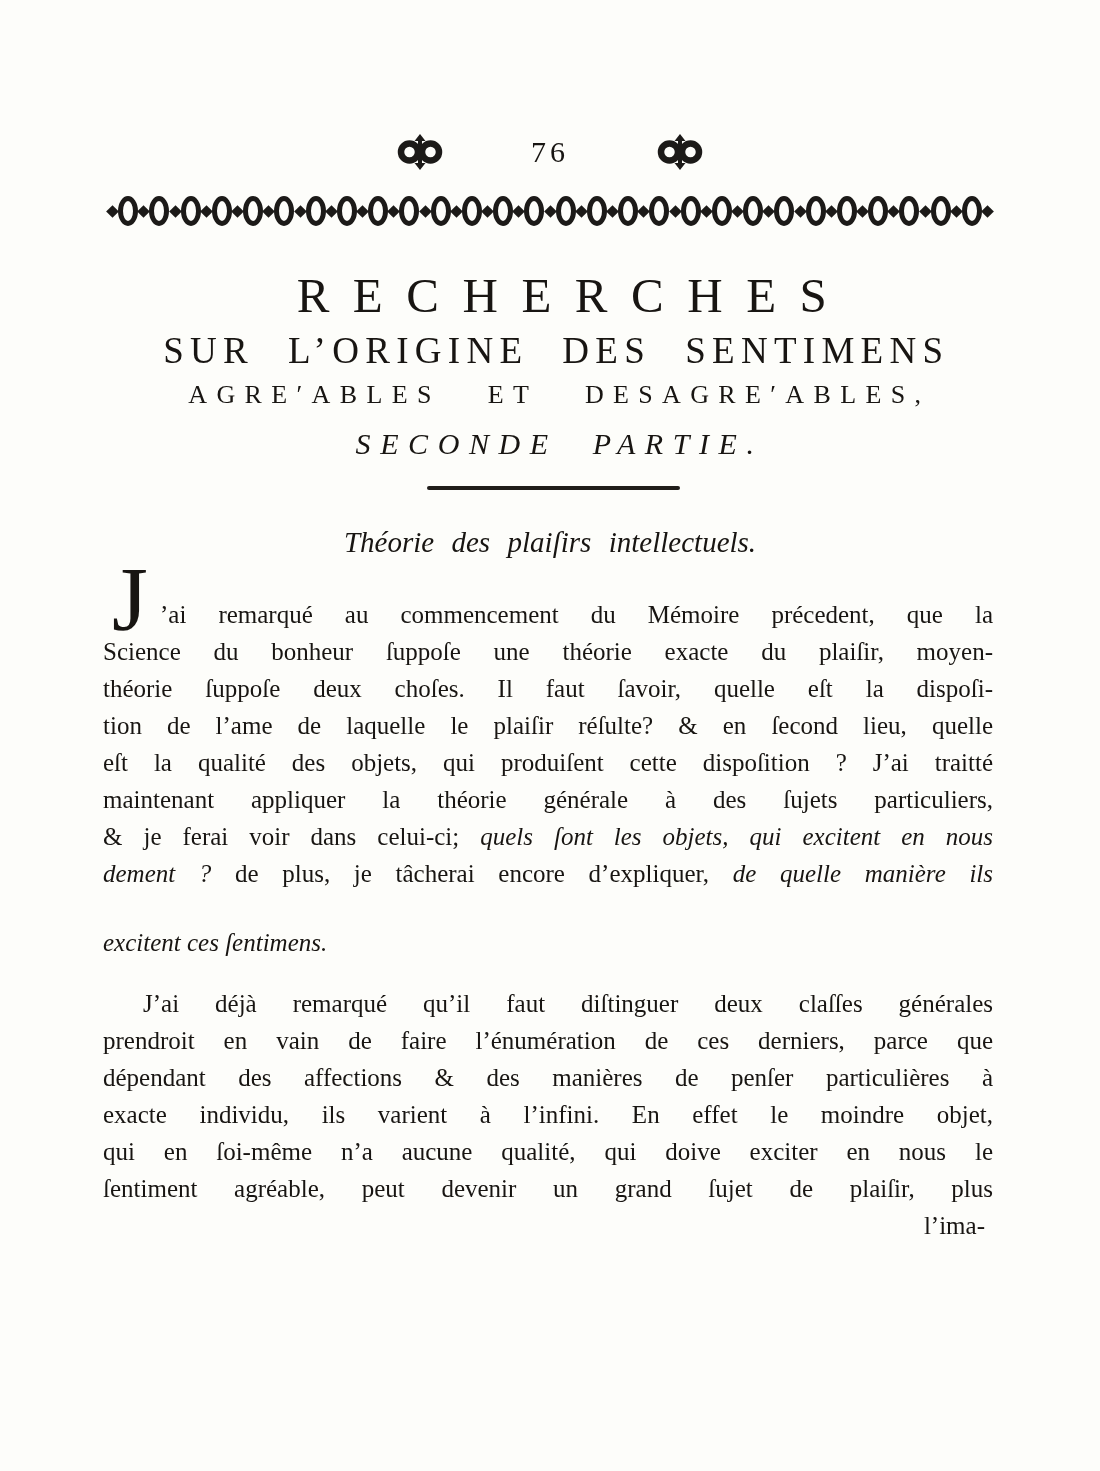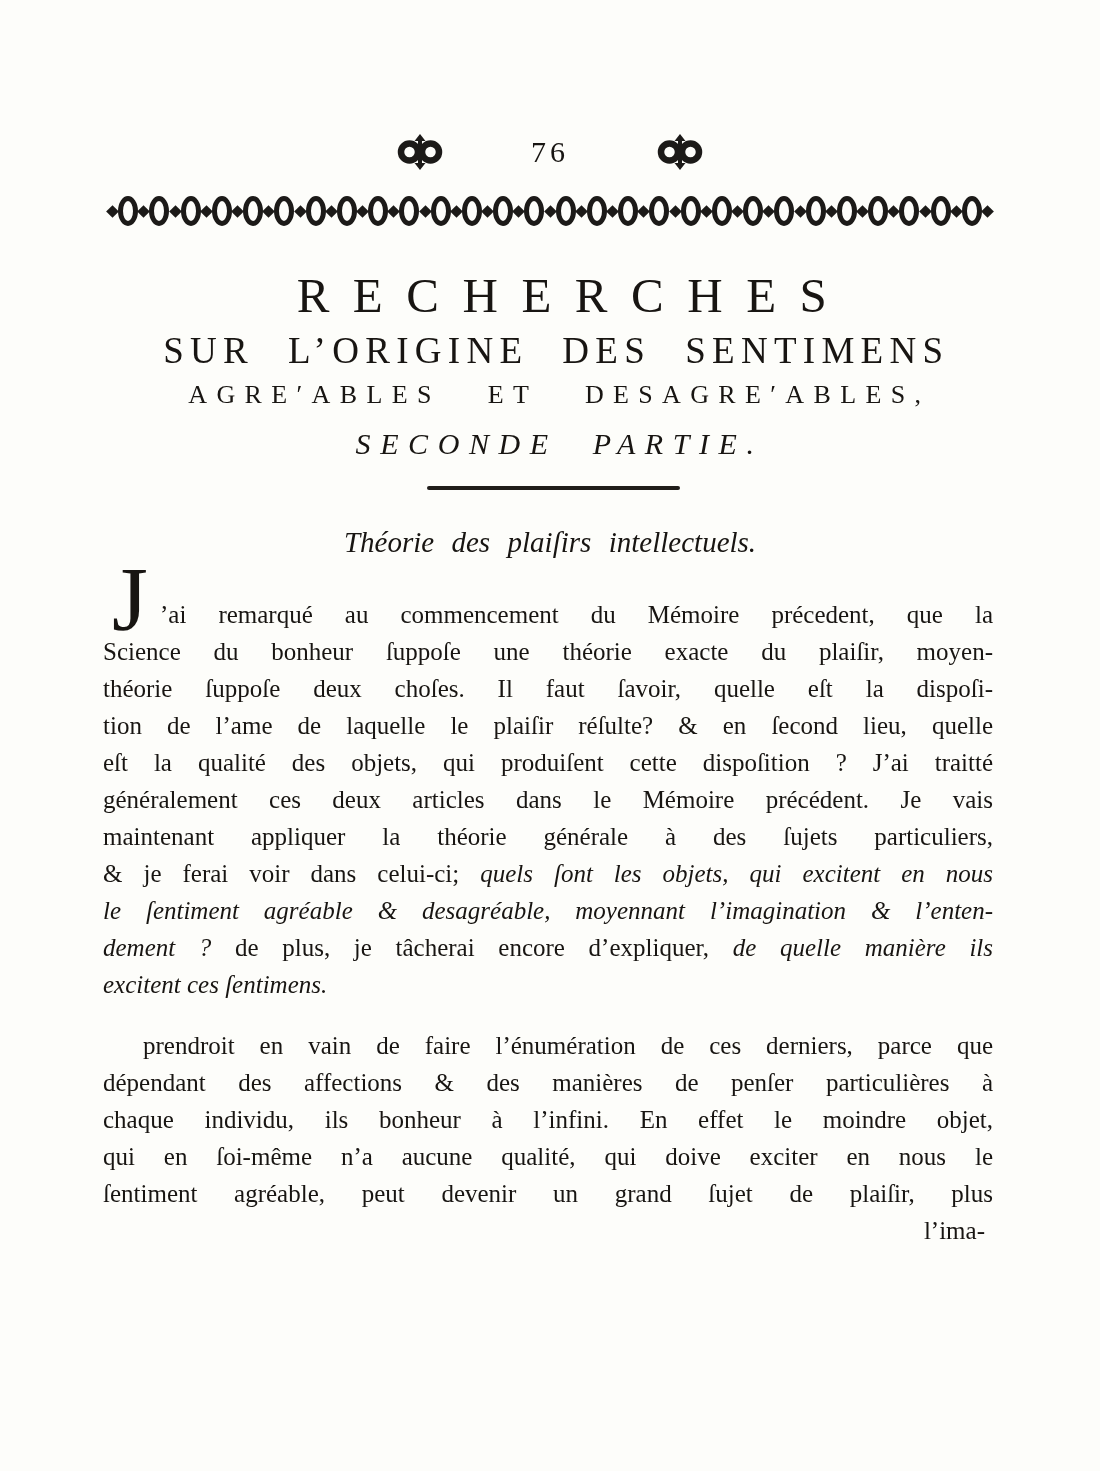--- a/index.html
+++ b/index.html
@@ -55,21 +55,21 @@
     position:absolute; top:596px; left:103px; width:890px;
     font-size:25px;
   }
   .para { margin:0;font-family:Liberation Serif, serif; }
   .para + .para { margin-top:24px; }
   .line {
     line-height:37px; height:37px;
     text-align:justify; text-align-last:justify;
     white-space:normal;
   }
-  .line.last { text-align-last:left; }
+  .line.last { text-align-last:left;margin-top:32px; }
   .line.dropline { padding-left:57px; }
   .para.indent .line:first-child { text-indent:40px; }
   .it { font-style:italic; }
 
   .dropcap {
     position:absolute; left:9px; top:-43px;
     font-size:92px; line-height:1; font-weight:400;
   }
 
   .catchword {
@@ -177,30 +177,29 @@
 
   <div class="body-text">
     <span class="dropcap">J</span>
 
   <div class="para">
         <div class="line dropline"><span>’ai remarqué au commencement du Mémoire précedent, que la</span></div>
         <div class="line"><span>Science du bonheur ſuppoſe une théorie exacte du plaiſir, moyen-</span></div>
         <div class="line"><span>théorie ſuppoſe deux choſes.  Il faut ſavoir, quelle eſt la dispoſi-</span></div>
         <div class="line"><span>tion de l’ame de laquelle le plaiſir réſulte? &amp; en ſecond lieu, quelle</span></div>
         <div class="line"><span>eſt la qualité des objets, qui produiſent cette dispoſition ? J’ai traitté</span></div>
-        <div class="line"><span>généralement ces deux articles dans le Mémoire précédent.  Je vais</span></div>
         <div class="line"><span>maintenant appliquer la théorie générale à des ſujets particuliers,</span></div>
         <div class="line"><span>&amp; je ferai voir dans celui-ci; </span><span class="it">quels ſont les objets, qui excitent en nous</span></div>
-        <div class="line"><span class="it">le ſentiment agréable &amp; desagréable, moyennant l’imagination &amp; l’enten-</span></div>
         <div class="line"><span class="it">dement ? </span><span>de plus, je tâcherai encore d’expliquer, </span><span class="it">de quelle manière ils</span></div>
         <div class="line last"><span class="it">excitent ces ſentimens.</span></div>
       </div>
       <div class="para indent">
+        <div class="line"><span>J’ai déjà remarqué qu’il faut diſtinguer deux claſſes générales</span></div>
         <div class="line"><span>prendroit en vain de faire l’énumération de ces derniers, parce que</span></div>
         <div class="line"><span>dépendant des affections &amp; des manières de penſer particulières à</span></div>
-        <div class="line"><span>chaque individu, ils bonheur à l’infini.  En effet le moindre objet,</span></div>
+        <div class="line"><span>exacte individu, ils varient à l’infini.  En effet le moindre objet,</span></div>
         <div class="line"><span>qui en ſoi-même n’a aucune qualité, qui doive exciter en nous le</span></div>
         <div class="line"><span>ſentiment agréable, peut devenir un grand ſujet de plaiſir, plus</span></div>
       </div>
       <div class="catchword">l’ima-</div>
     </div>
 
 </div>
 
 </body></html>

